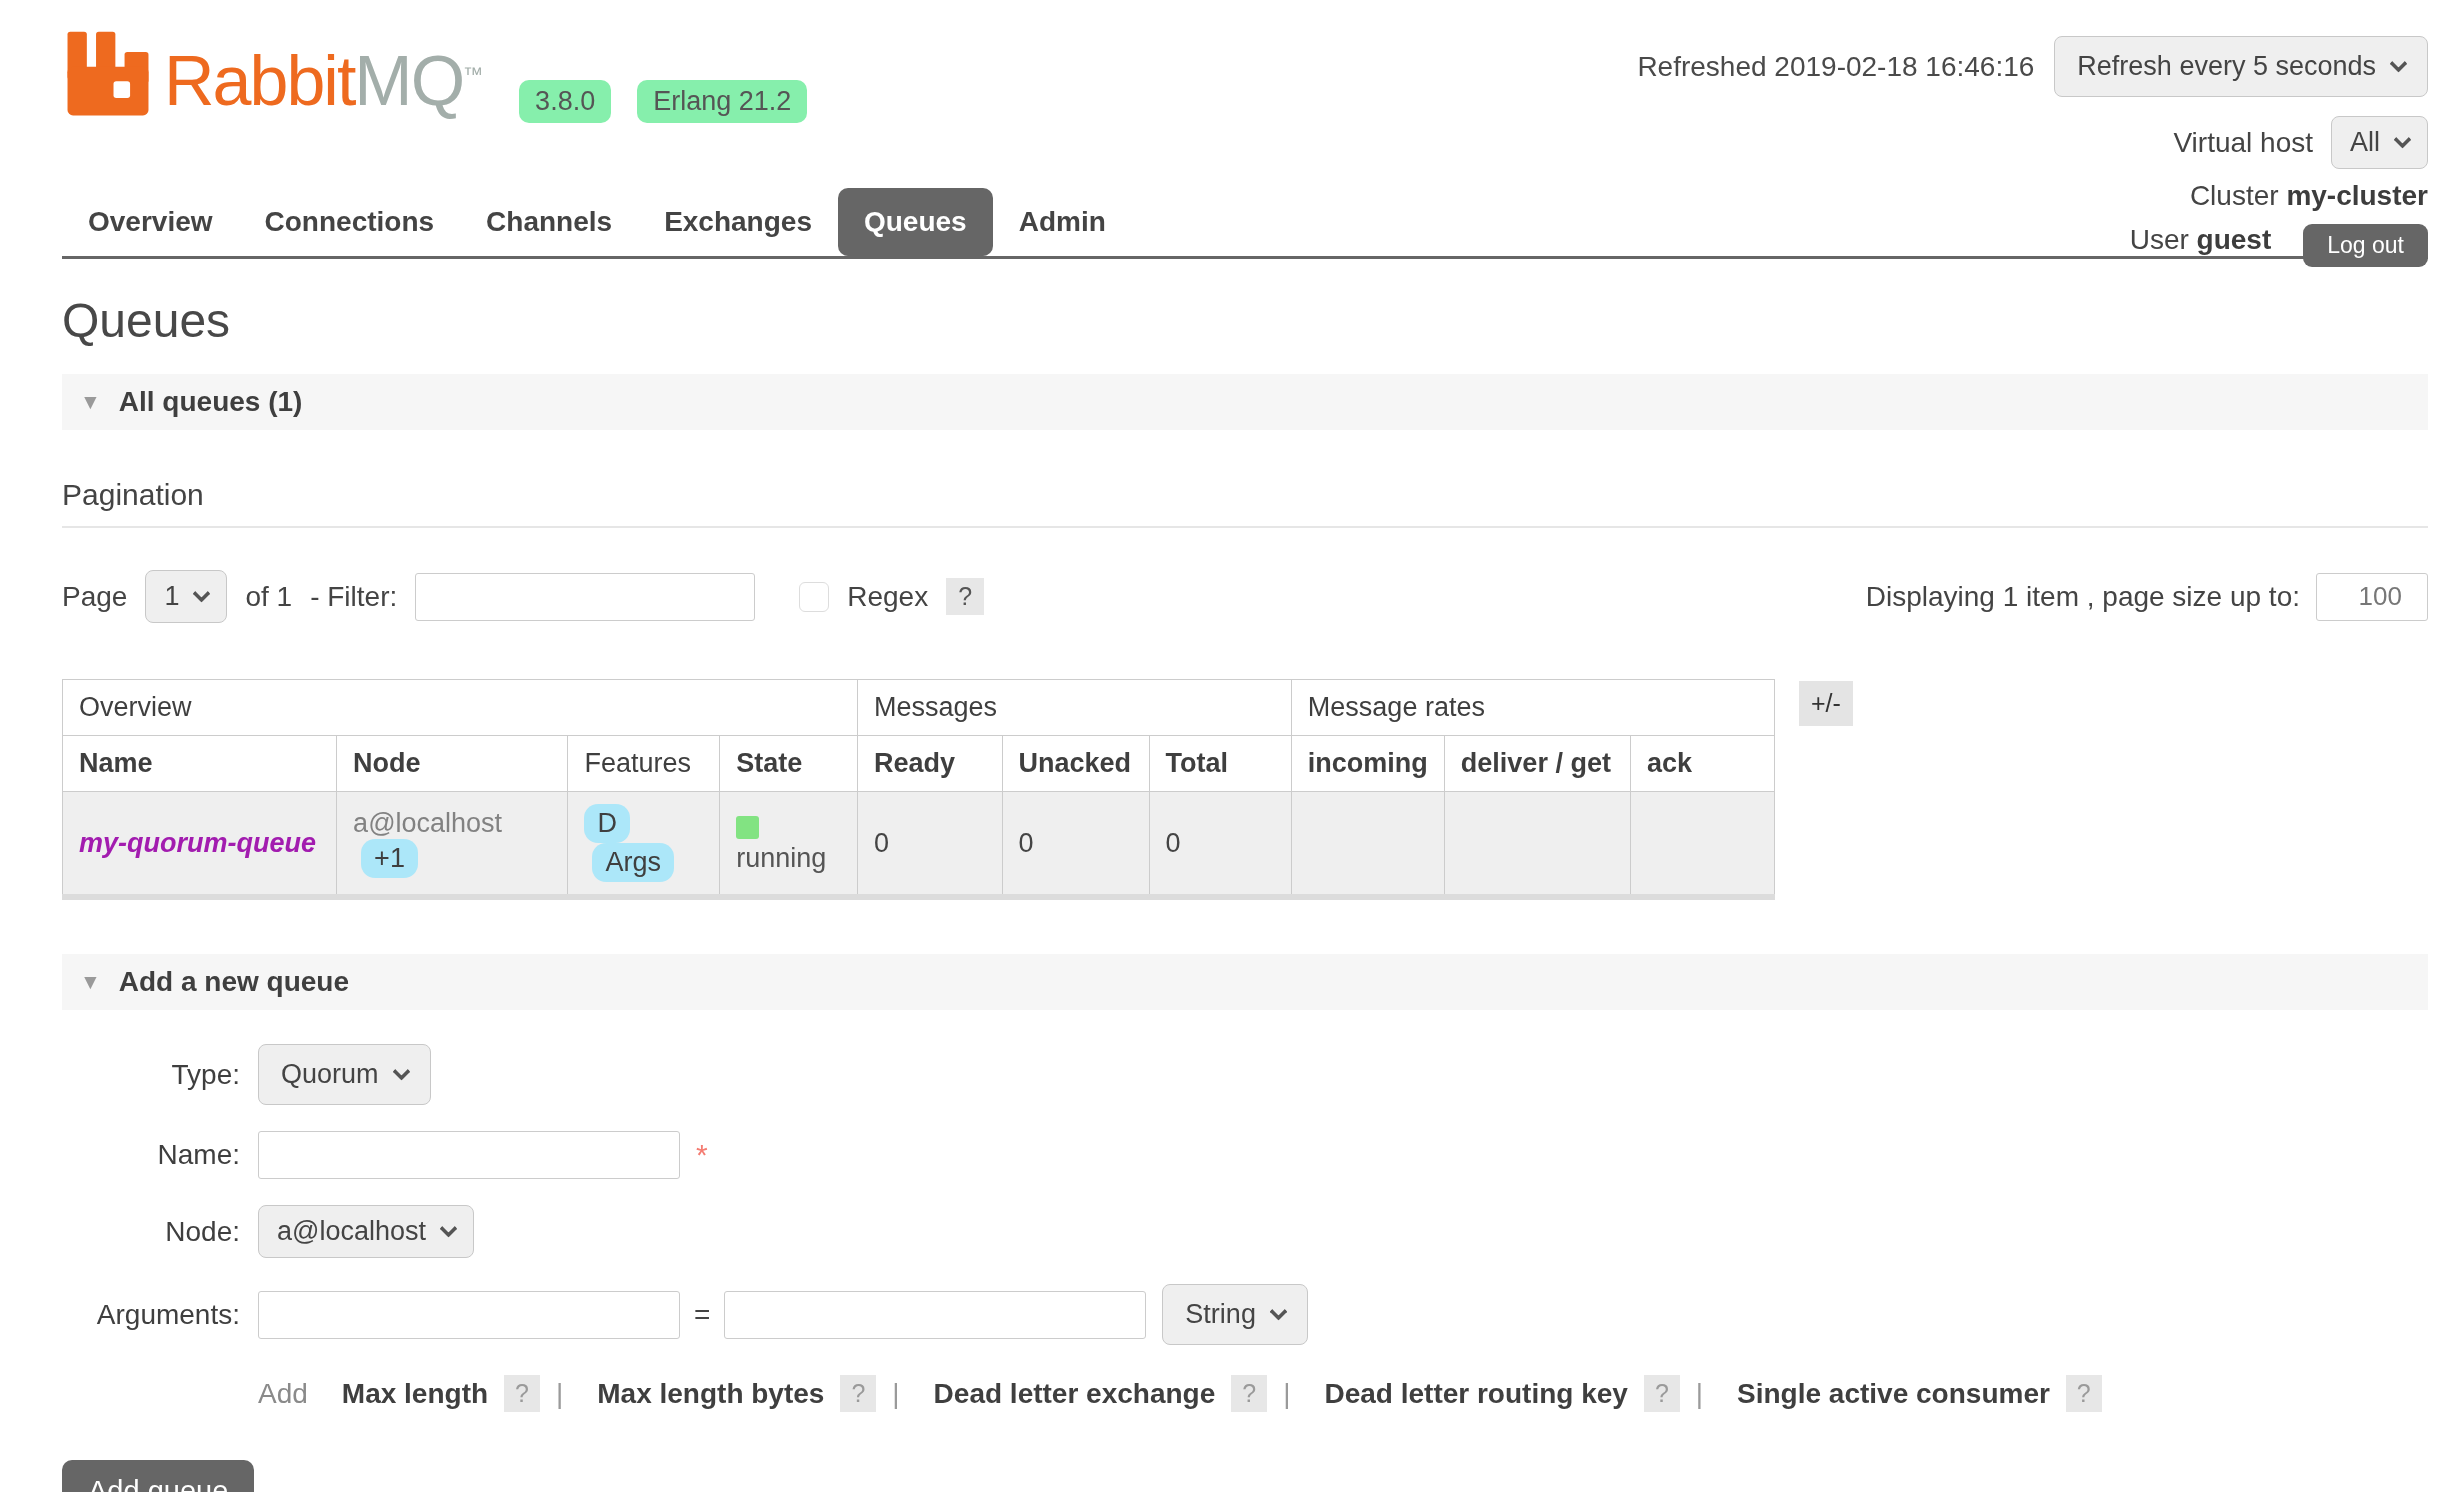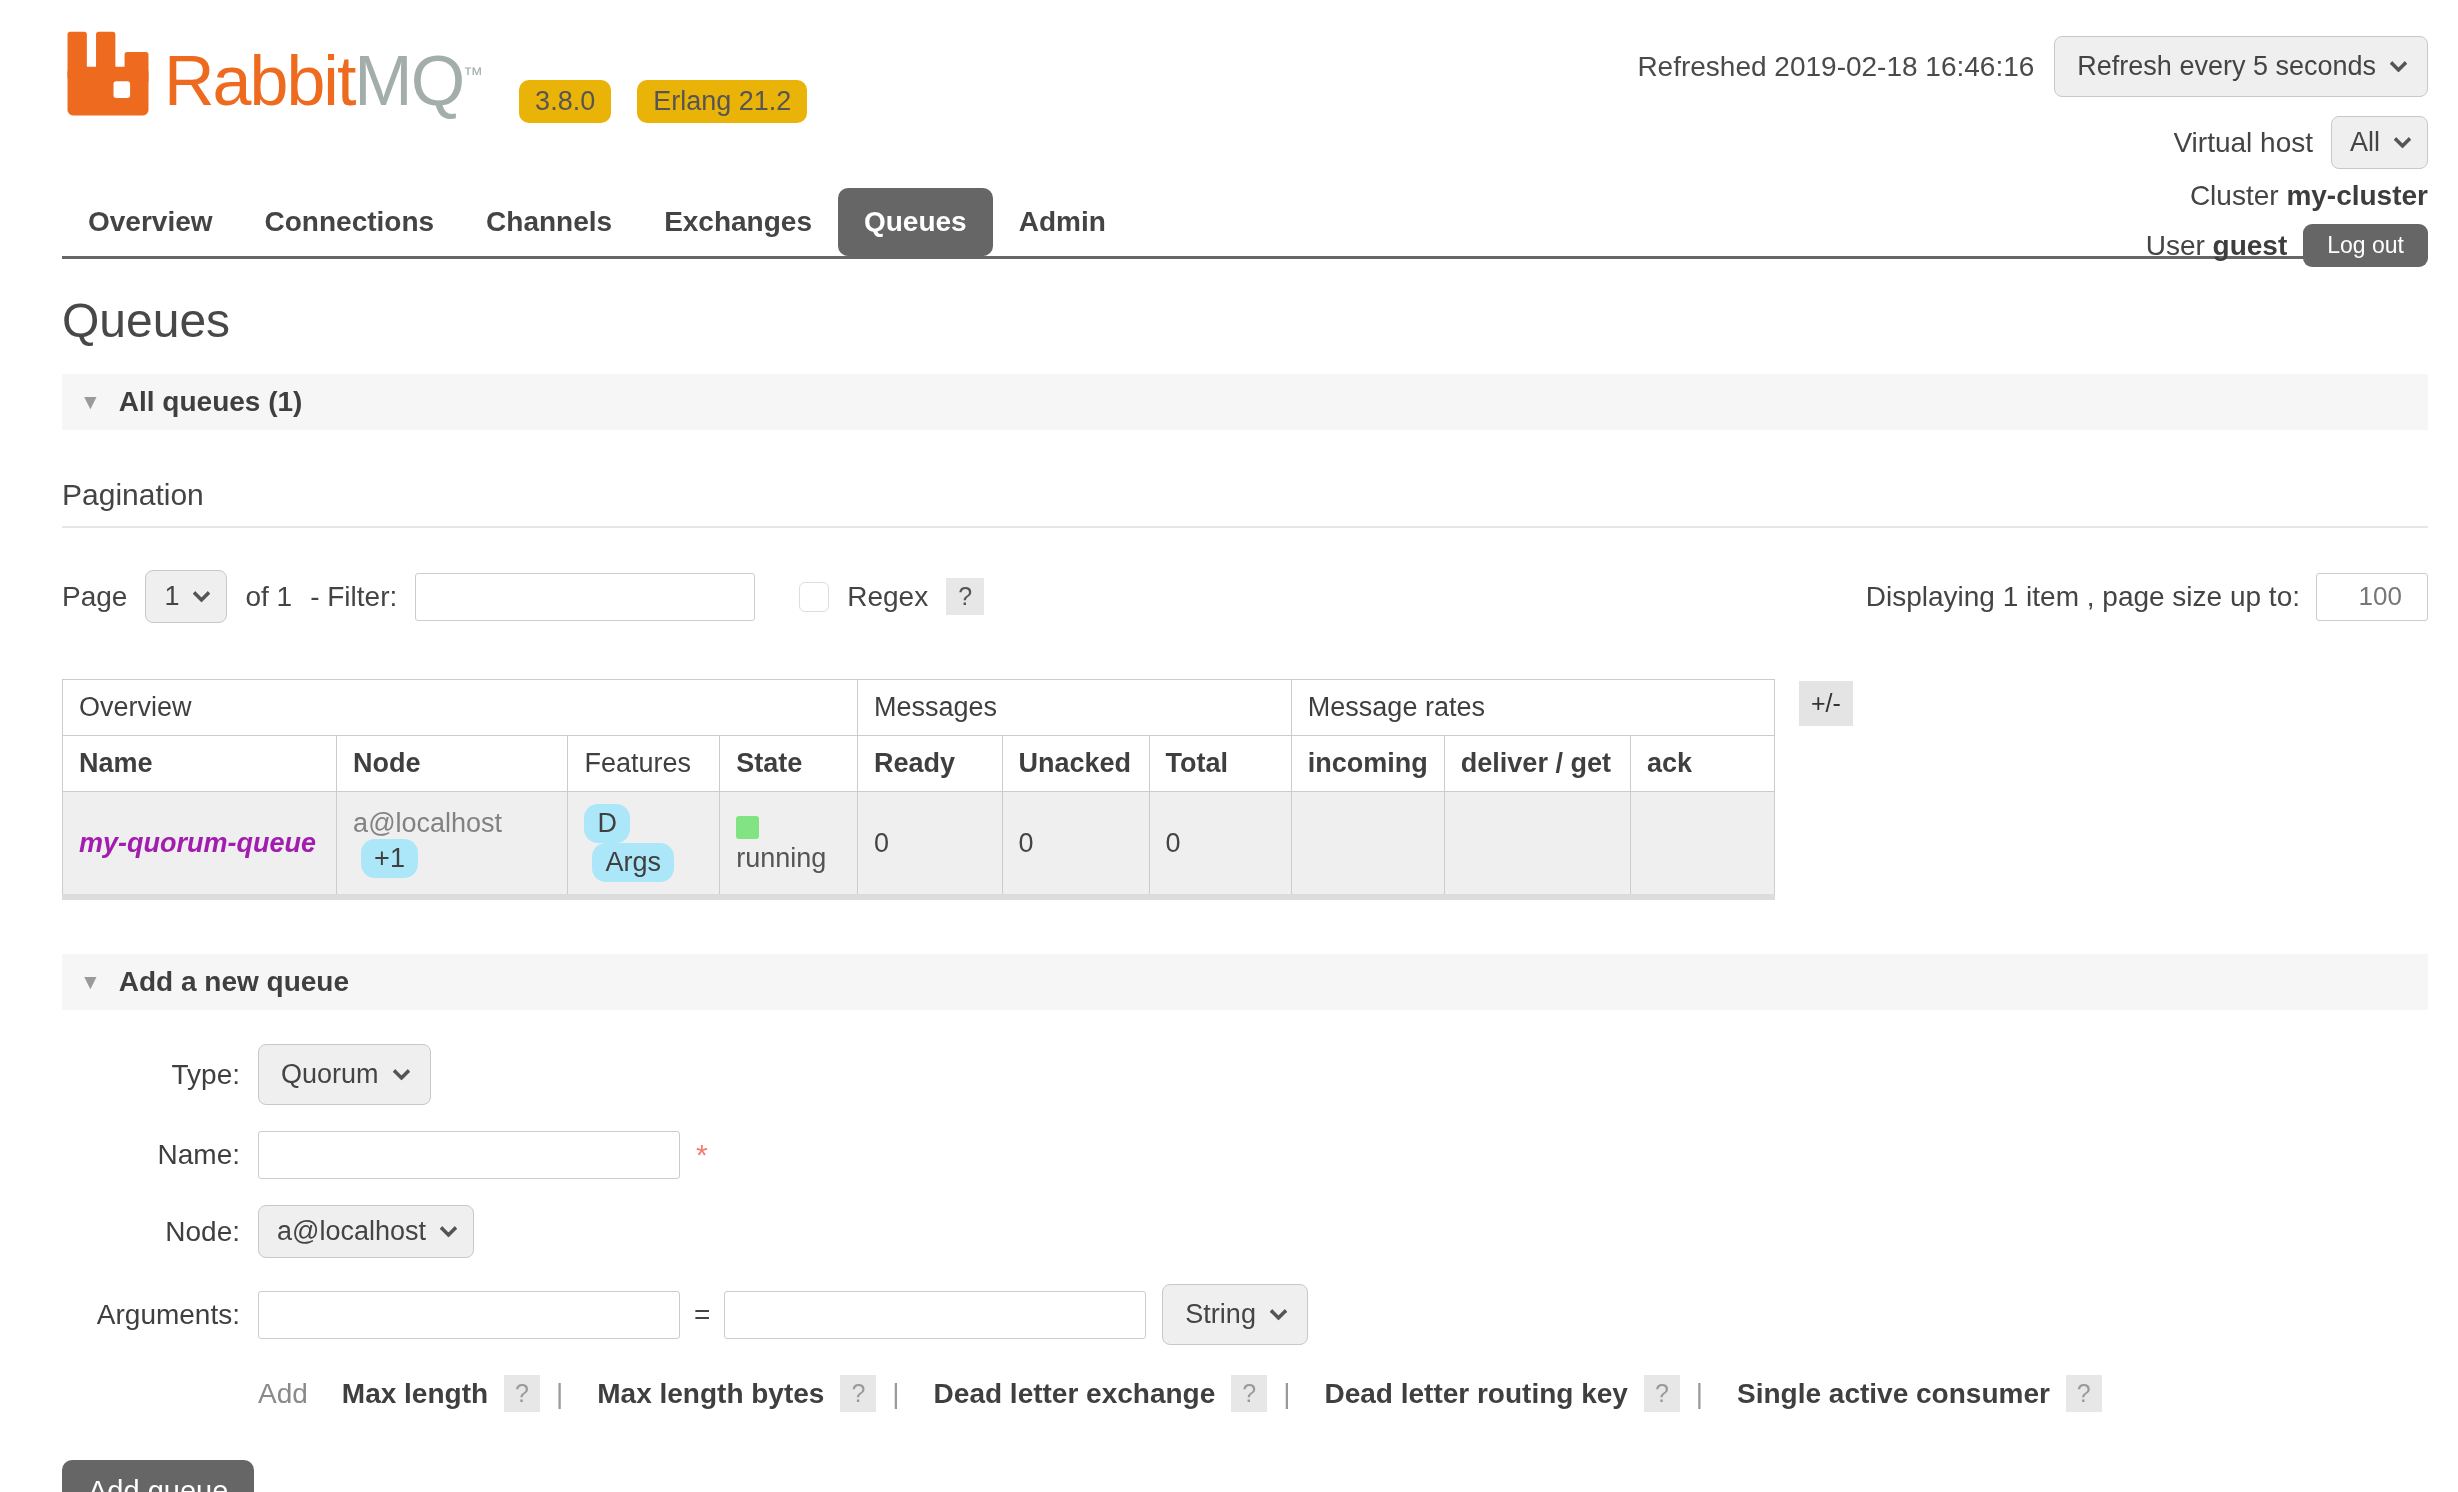--- a/index.html
+++ b/index.html
@@ -10,33 +10,33 @@
   
   .header { position:relative; min-height:222px; }
   .logo-row { display:flex; align-items:flex-start; }
   .logo { display:flex; align-items:flex-start; cursor:pointer; text-decoration:none; }
   .logo-mark { margin-right:10px; }
   .wordmark { font-size:70px; letter-spacing:-2px; line-height:92px; }
   .wordmark .rab { color:#ee6a1f;margin-top:38px; }
   .wordmark .mq { color:#a3aeaa; }
   .wordmark .tm { font-size:20px; color:#a3aeaa; vertical-align:super; }
   .badges { display:flex; gap:26px; margin-left:38px; margin-top:52px; }
-  .badge { background:#eab308; border-radius:10px; padding:6px 16px; font-size:27px; color:#555; white-space:nowrap; }
+  .badge { background:#86efac; border-radius:10px; padding:6px 16px; font-size:27px; color:#555; white-space:nowrap; }
 
   .refresh-row { position:absolute; top:8px; right:0; display:flex; align-items:center; gap:20px; }
   .refreshed-text { font-size:28px; color:#4a4a4a; }
   .sel { display:inline-flex; align-items:center; gap:16px;
          background:#efefef; border:1px solid #c8c8c8; border-radius:8px; color:#444;
          padding:14px 22px; font-size:27px; cursor:pointer; white-space:nowrap; }
   .sel-small { padding:10px 18px; }
   .chev { display:inline-block; width:13px; height:13px; border-right:4px solid #555;
           border-bottom:4px solid #555; transform:rotate(45deg) translate(-2px,-2px); border-radius:2px; }
   .vhost-row { position:absolute; top:88px; right:0; display:flex; align-items:center; gap:18px; font-size:28px; }
   .cluster-row { position:absolute; top:152px; right:0; font-size:28px; }
-  .user-row { position:absolute; top:196px; right:0; display:flex; align-items:center; gap:16px; font-size:28px; }
+  .user-row { position:absolute; top:196px; right:0; display:flex; gap:32px; font-size:28px; }
   b.strong { font-weight:bold; color:#3d3d3d; }
   .dark-btn { background:#666; color:#fff; border:none; border-radius:9px; padding:8px 24px;
               font-size:23px; font-family:inherit; cursor:pointer; }
 
   
   .nav { border-bottom:3px solid #666; display:flex; align-items:flex-end; margin-top:-62px; }
   .tab { font-weight:bold; font-size:28px; color:#444; padding:18px 26px; border-radius:10px 10px 0 0; cursor:pointer; }
   .tab.active { background:#666; color:#fff; border-radius:10px; }
 
   

